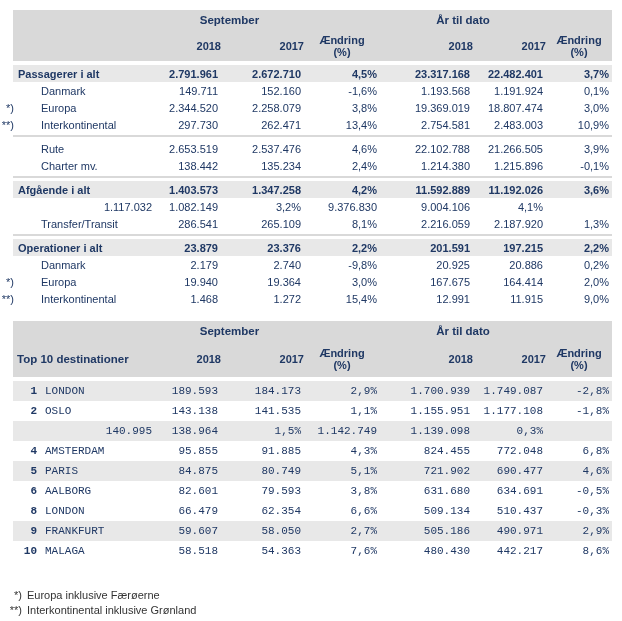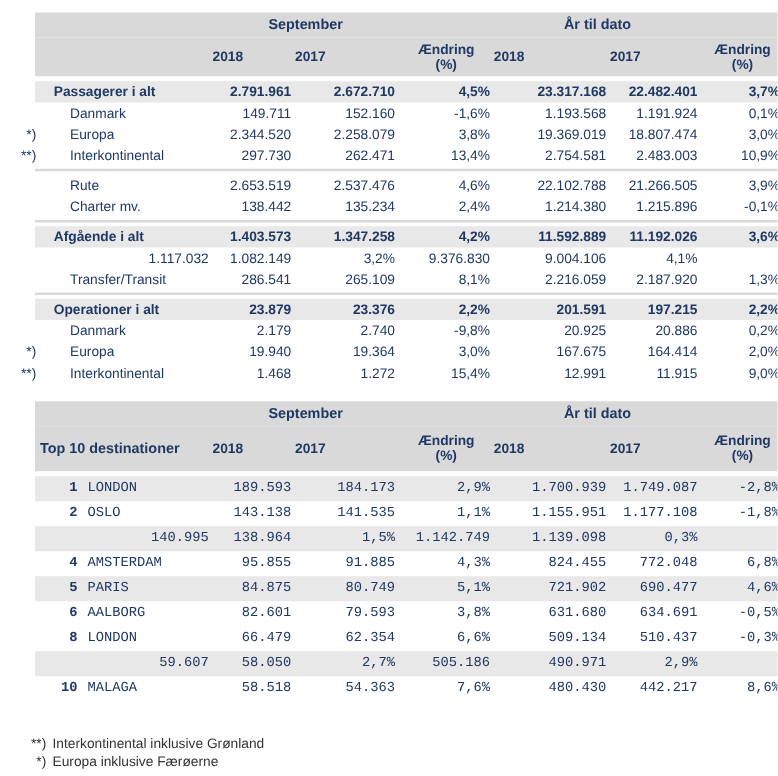--- a/index.html
+++ b/index.html
@@ -1,38 +1,38 @@
 <!DOCTYPE html>
 <html><head>
 <meta charset="utf-8">
 <style>
   * { box-sizing: border-box; }
   html,body { margin:0; padding:0; }
   body {
     width:622px; height:621px; background:#ffffff; overflow:hidden;
     font-family:"Liberation Sans", sans-serif; font-size:11px; color:#1f3864;
   }
-  .page { padding-top:10px;margin-left:15px; }
+  .page { padding-top:10px; }
   .tbl { margin-left:13px; width:599px; }
   .grid { display:grid; grid-template-columns:142px 66px 83px 76px 93px 73px 66px; }
   .hdr { background:#d9d9d9; }
   .hrow1 { height:20px; align-items:center; }
   .hrow2 { height:31px; align-items:center; }
   .hrow2-tall { height:36px; align-items:center; }
   .hspan { text-align:center; font-weight:bold; font-size:11.5px; }
-  .hyear { text-align:left; font-weight:bold; }
+  .hyear { text-align:right; font-weight:bold; }
   .hchange { text-align:center; font-weight:bold; white-space:pre-line; line-height:12px; }
   .htitle { font-weight:bold; font-size:11.5px; padding-left:4px; white-space:nowrap; }
   .body-rows { margin-top:4px; }
   .r { height:17px; align-items:center; }
   .r2 { height:20px; align-items:center;font-family:Liberation Mono, monospace; }
   .total { font-weight:bold; background:#e8e8e8; }
   .shade { background:#e8e8e8; }
   .num { text-align:right; padding-right:3px; white-space:nowrap; }
-  .lcell { position:relative; padding-left:15px; white-space:nowrap; }
+  .lcell { position:relative; padding-left:5px; white-space:nowrap; }
   .indent { padding-left:28px; }
   .marker { position:absolute; left:-12px; top:0; width:13px; text-align:right; }
   .divider { height:2px; background:#d9d9d9; margin:2px 0 3px 0; }
   .t2 { margin-top:14px; }
   .rank { display:inline-block; width:19px; text-align:right; margin-right:8px; font-weight:bold; }
   .footnotes { margin-top:27px; margin-left:4px; color:#333333; }
   .fn-line { line-height:15px; white-space:nowrap; }
   .fn-marker { display:inline-block; width:18px; text-align:right; margin-right:5px; }
 </style>
 </head>
@@ -252,35 +252,36 @@
         <div class="grid r2">
           <div class="lcell"><span class="rank">8</span><span>LONDON</span></div>
           <div class="num">66.479</div>
           <div class="num">62.354</div>
           <div class="num">6,6%</div>
           <div class="num">509.134</div>
           <div class="num">510.437</div>
           <div class="num">-0,3%</div>
         </div>
         <div class="grid r2 shade">
+          <div class="lcell"><span class="rank">9</span><span>FRANKFURT</span></div>
           <div class="num">59.607</div>
           <div class="num">58.050</div>
           <div class="num">2,7%</div>
           <div class="num">505.186</div>
           <div class="num">490.971</div>
           <div class="num">2,9%</div>
         </div>
         <div class="grid r2">
           <div class="lcell"><span class="rank">10</span><span>MALAGA</span></div>
           <div class="num">58.518</div>
           <div class="num">54.363</div>
           <div class="num">7,6%</div>
           <div class="num">480.430</div>
           <div class="num">442.217</div>
           <div class="num">8,6%</div>
         </div>
       </div>
     </div>
   <div class="footnotes" id="footnotes">
+      <div class="fn-line"><span class="fn-marker">*)</span><span>Europa inklusive Færøerne</span></div>
       <div class="fn-line"><span class="fn-marker">**)</span><span>Interkontinental inklusive Grønland</span></div>
-      <div class="fn-line"><span class="fn-marker">*)</span><span>Europa inklusive Færøerne</span></div>
     </div>
 </div>
 
 </body></html>

